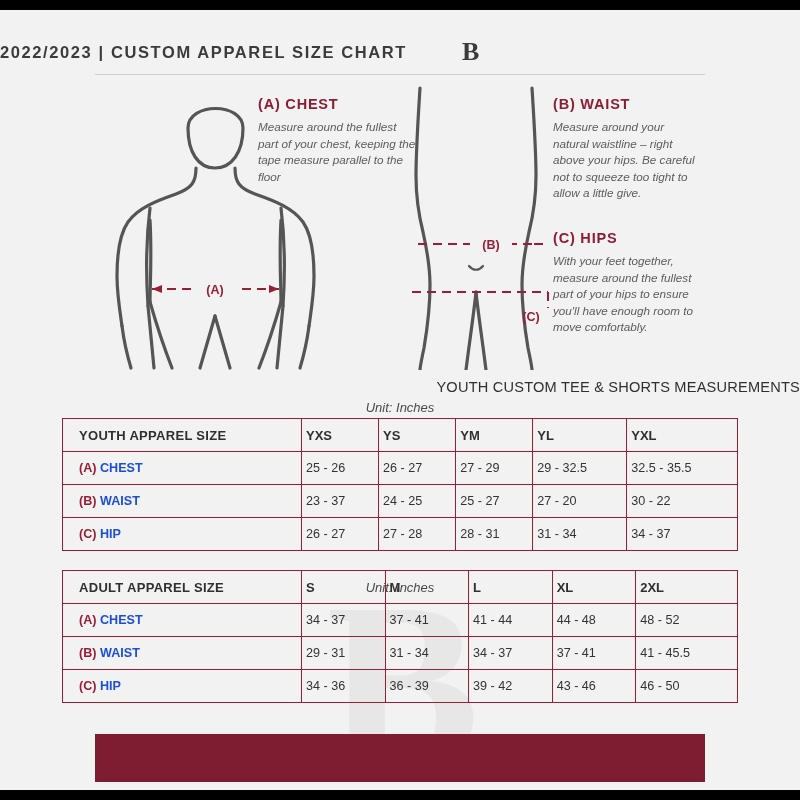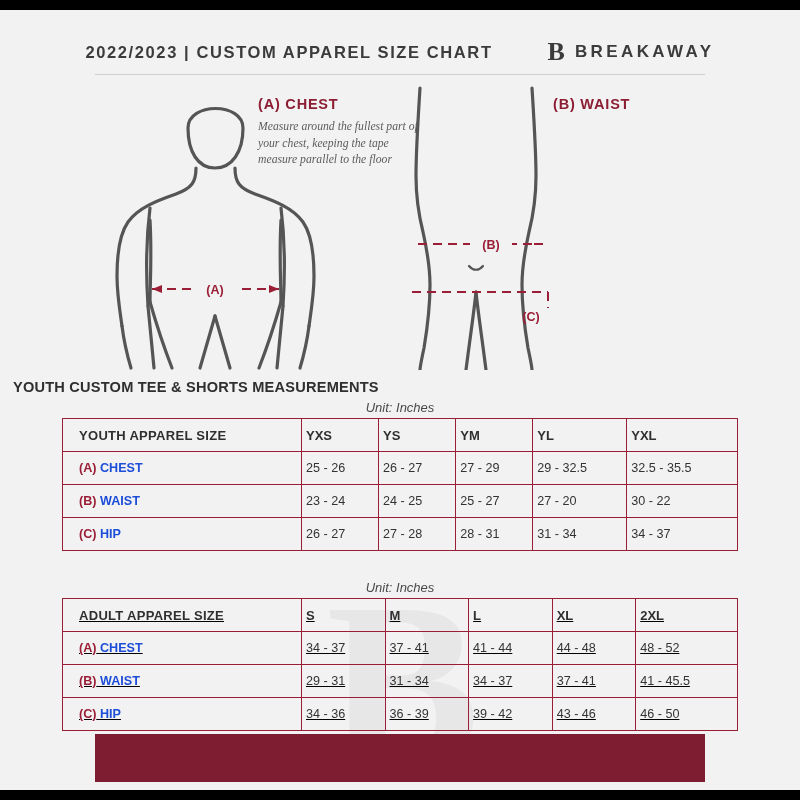--- a/index.html
+++ b/index.html
@@ -39,21 +39,20 @@
     user-select: none;
   }
   
   .header {
     position: absolute;
     left: 0; right: 0;
     top: 20px;
     height: 44px;
     display: flex;
     align-items: center;
-    justify-content: center;
     gap: 5px;
   }
   .header-title {
     font-size: 16.5px;
     font-weight: bold;
     letter-spacing: 1.6px;
     color: #3b3b3b;
   }
   .brand-wrap {
     display: flex;
@@ -98,33 +97,32 @@
     font-weight: bold;
     letter-spacing: 0.8px;
     color: #8c1d33;
   }
   .tb p {
     margin: 0;
     font-size: 11.7px;
     line-height: 1.42;
     font-style: italic;
     color: #5c5c5c;
-    font-family: Liberation Serif, serif;
   }
   .tb-chest { left: 258px; top: 16px; width: 160px; }
   .tb-waist { left: 553px; top: 16px; width: 145px; }
   .tb-hips  { left: 553px; top: 150px; width: 148px; }
 
   
   .section-title {
     position: absolute;
     left: 13px; right: 0;
-    text-align: left;
+    text-align: right;
     font-size: 14.6px;
-    font-weight: bold;
+    font-weight: normal;
     color: #2f2f2f;
     letter-spacing: 0.2px;
   }
   .section-unit {
     position: absolute;
     left: 0; right: 0;
     text-align: center;
     font-size: 13px;
     font-style: italic;
     color: #4a4a4a;
@@ -182,21 +180,20 @@
 
 <div id="page">
   <div class="sheet">
 
     <div class="watermark">B</div>
 
     <div class="header">
       <div class="header-title">2022/2023  |  CUSTOM APPAREL SIZE CHART</div>
       <div class="brand-wrap">
         <div class="brand-mark">B</div>
-        <div class="brand-name">BREAKAWAY</div>
       </div>
     </div>
     <div class="header-rule"></div>
 
     <div class="illus">
       <svg width="800" height="290" viewBox="0 0 800 290">
 
         <g fill="none" stroke="#555" stroke-width="3.2" stroke-linecap="round" stroke-linejoin="round">
 
           <path d="M188 48 C 188 22, 243 22, 243 48 C 243 72, 232 88, 215 88 C 198 88, 188 72, 188 48 Z"></path>
@@ -270,20 +267,25 @@
         </g>
       </svg>
 
       
       <div class="tb tb-chest">
         <h3>(A) CHEST</h3>
         <p>Measure around the fullest part of your chest, keeping the tape measure parallel to the floor</p>
       </div>
       <div class="tb tb-waist">
         <h3>(B) WAIST</h3>
+        <p>Measure around your natural waistline – right above your hips. Be careful not to squeeze too tight to allow a little give.</p>
+      </div>
+      <div class="tb tb-hips">
+        <h3>(C) HIPS</h3>
+        <p>With your feet together, measure around the fullest part of your hips to ensure you'll have enough room to move comfortably.</p>
       </div>
     </div>
 
     <div class="section-title" style="top:369px;">YOUTH CUSTOM TEE &amp; SHORTS MEASUREMENTS</div>
     <div class="section-unit" style="top:390px;">Unit: Inches</div>
 
     <table class="sizetable" style="top:408px;">
       <thead>
         <tr>
           <th>YOUTH APPAREL SIZE</th>
@@ -298,40 +300,40 @@
         <tr>
           <td><span class="lbl-tag">(A)</span> <span class="row-lbl">CHEST</span></td>
           <td>25 - 26</td>
           <td>26 - 27</td>
           <td>27 - 29</td>
           <td>29 - 32.5</td>
           <td>32.5 - 35.5</td>
         </tr>
         <tr>
           <td><span class="lbl-tag">(B)</span> <span class="row-lbl">WAIST</span></td>
-          <td>23 - 24</td>
+          <td>23 - 37</td>
           <td>24 - 25</td>
           <td>25 - 27</td>
           <td>27 - 20</td>
           <td>30 - 22</td>
         </tr>
         <tr>
           <td><span class="lbl-tag">(C)</span> <span class="row-lbl">HIP</span></td>
           <td>26 - 27</td>
           <td>27 - 28</td>
           <td>28 - 31</td>
           <td>31 - 34</td>
           <td>34 - 37</td>
         </tr>
       </tbody>
     </table>
 
     <div class="section-unit" style="top:570px;">Unit: Inches</div>
 
-    <table class="sizetable" style="top:588px;text-decoration:underline;">
+    <table class="sizetable" style="top:560px;">
       <thead>
         <tr>
           <th>ADULT APPAREL SIZE</th>
           <th>S</th>
           <th>M</th>
           <th>L</th>
           <th>XL</th>
           <th>2XL</th>
         </tr>
       </thead>

